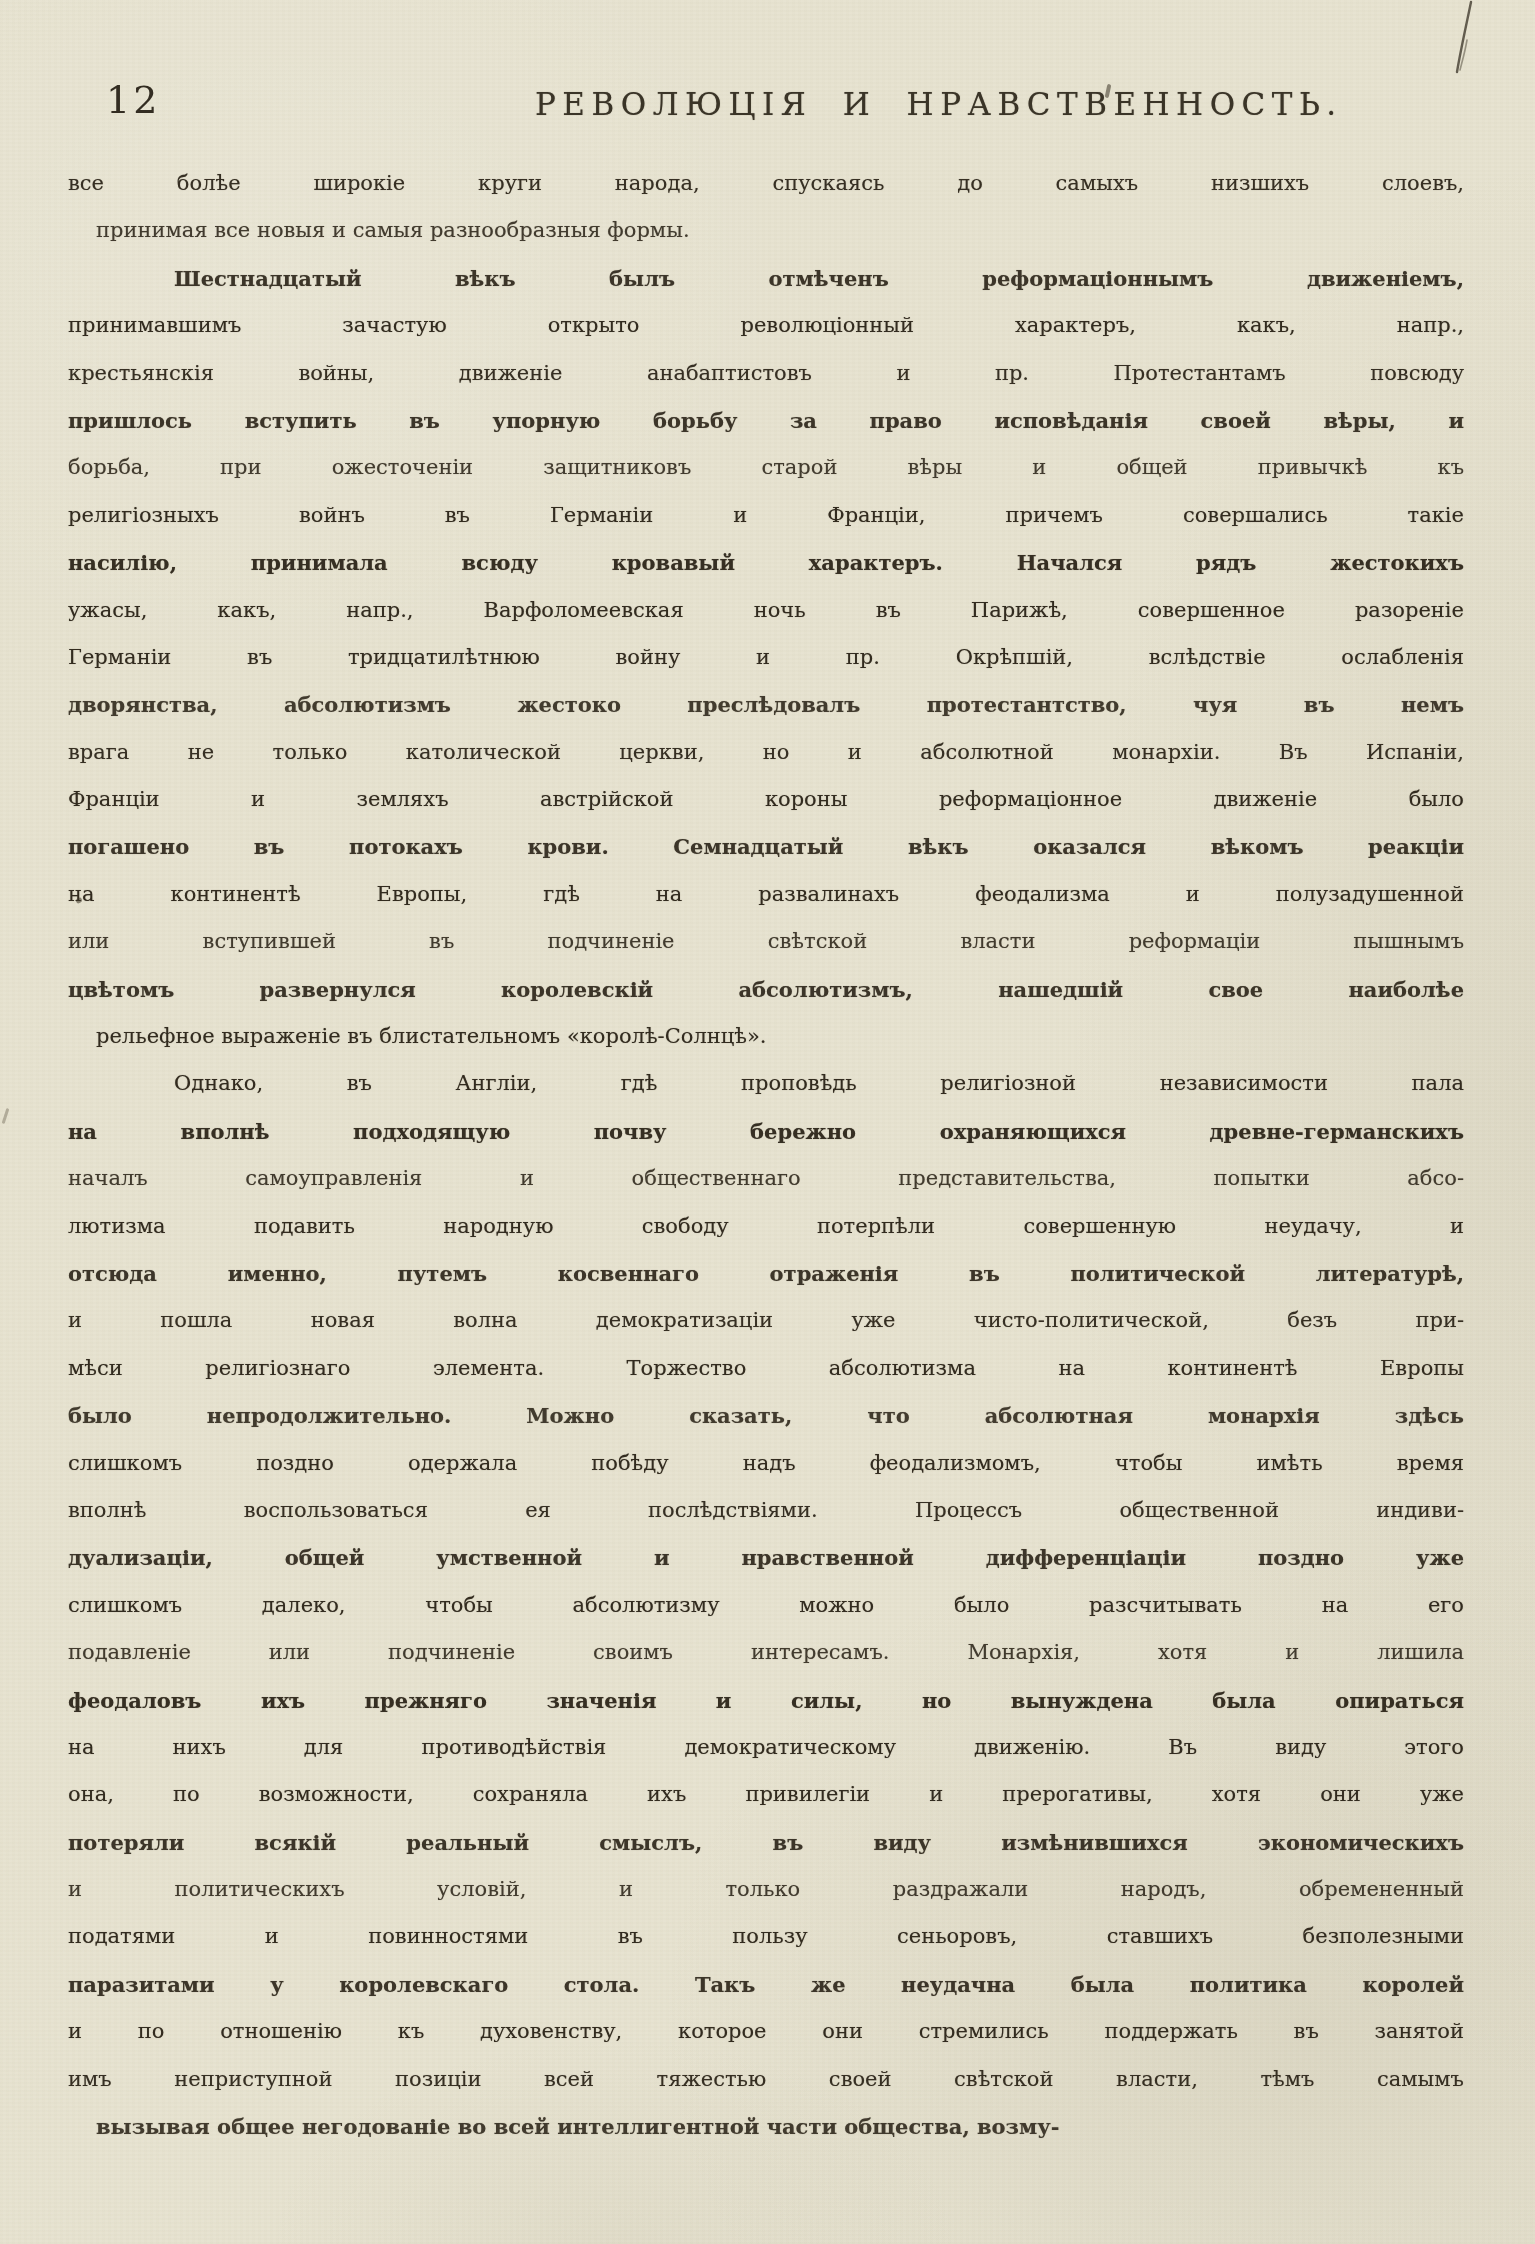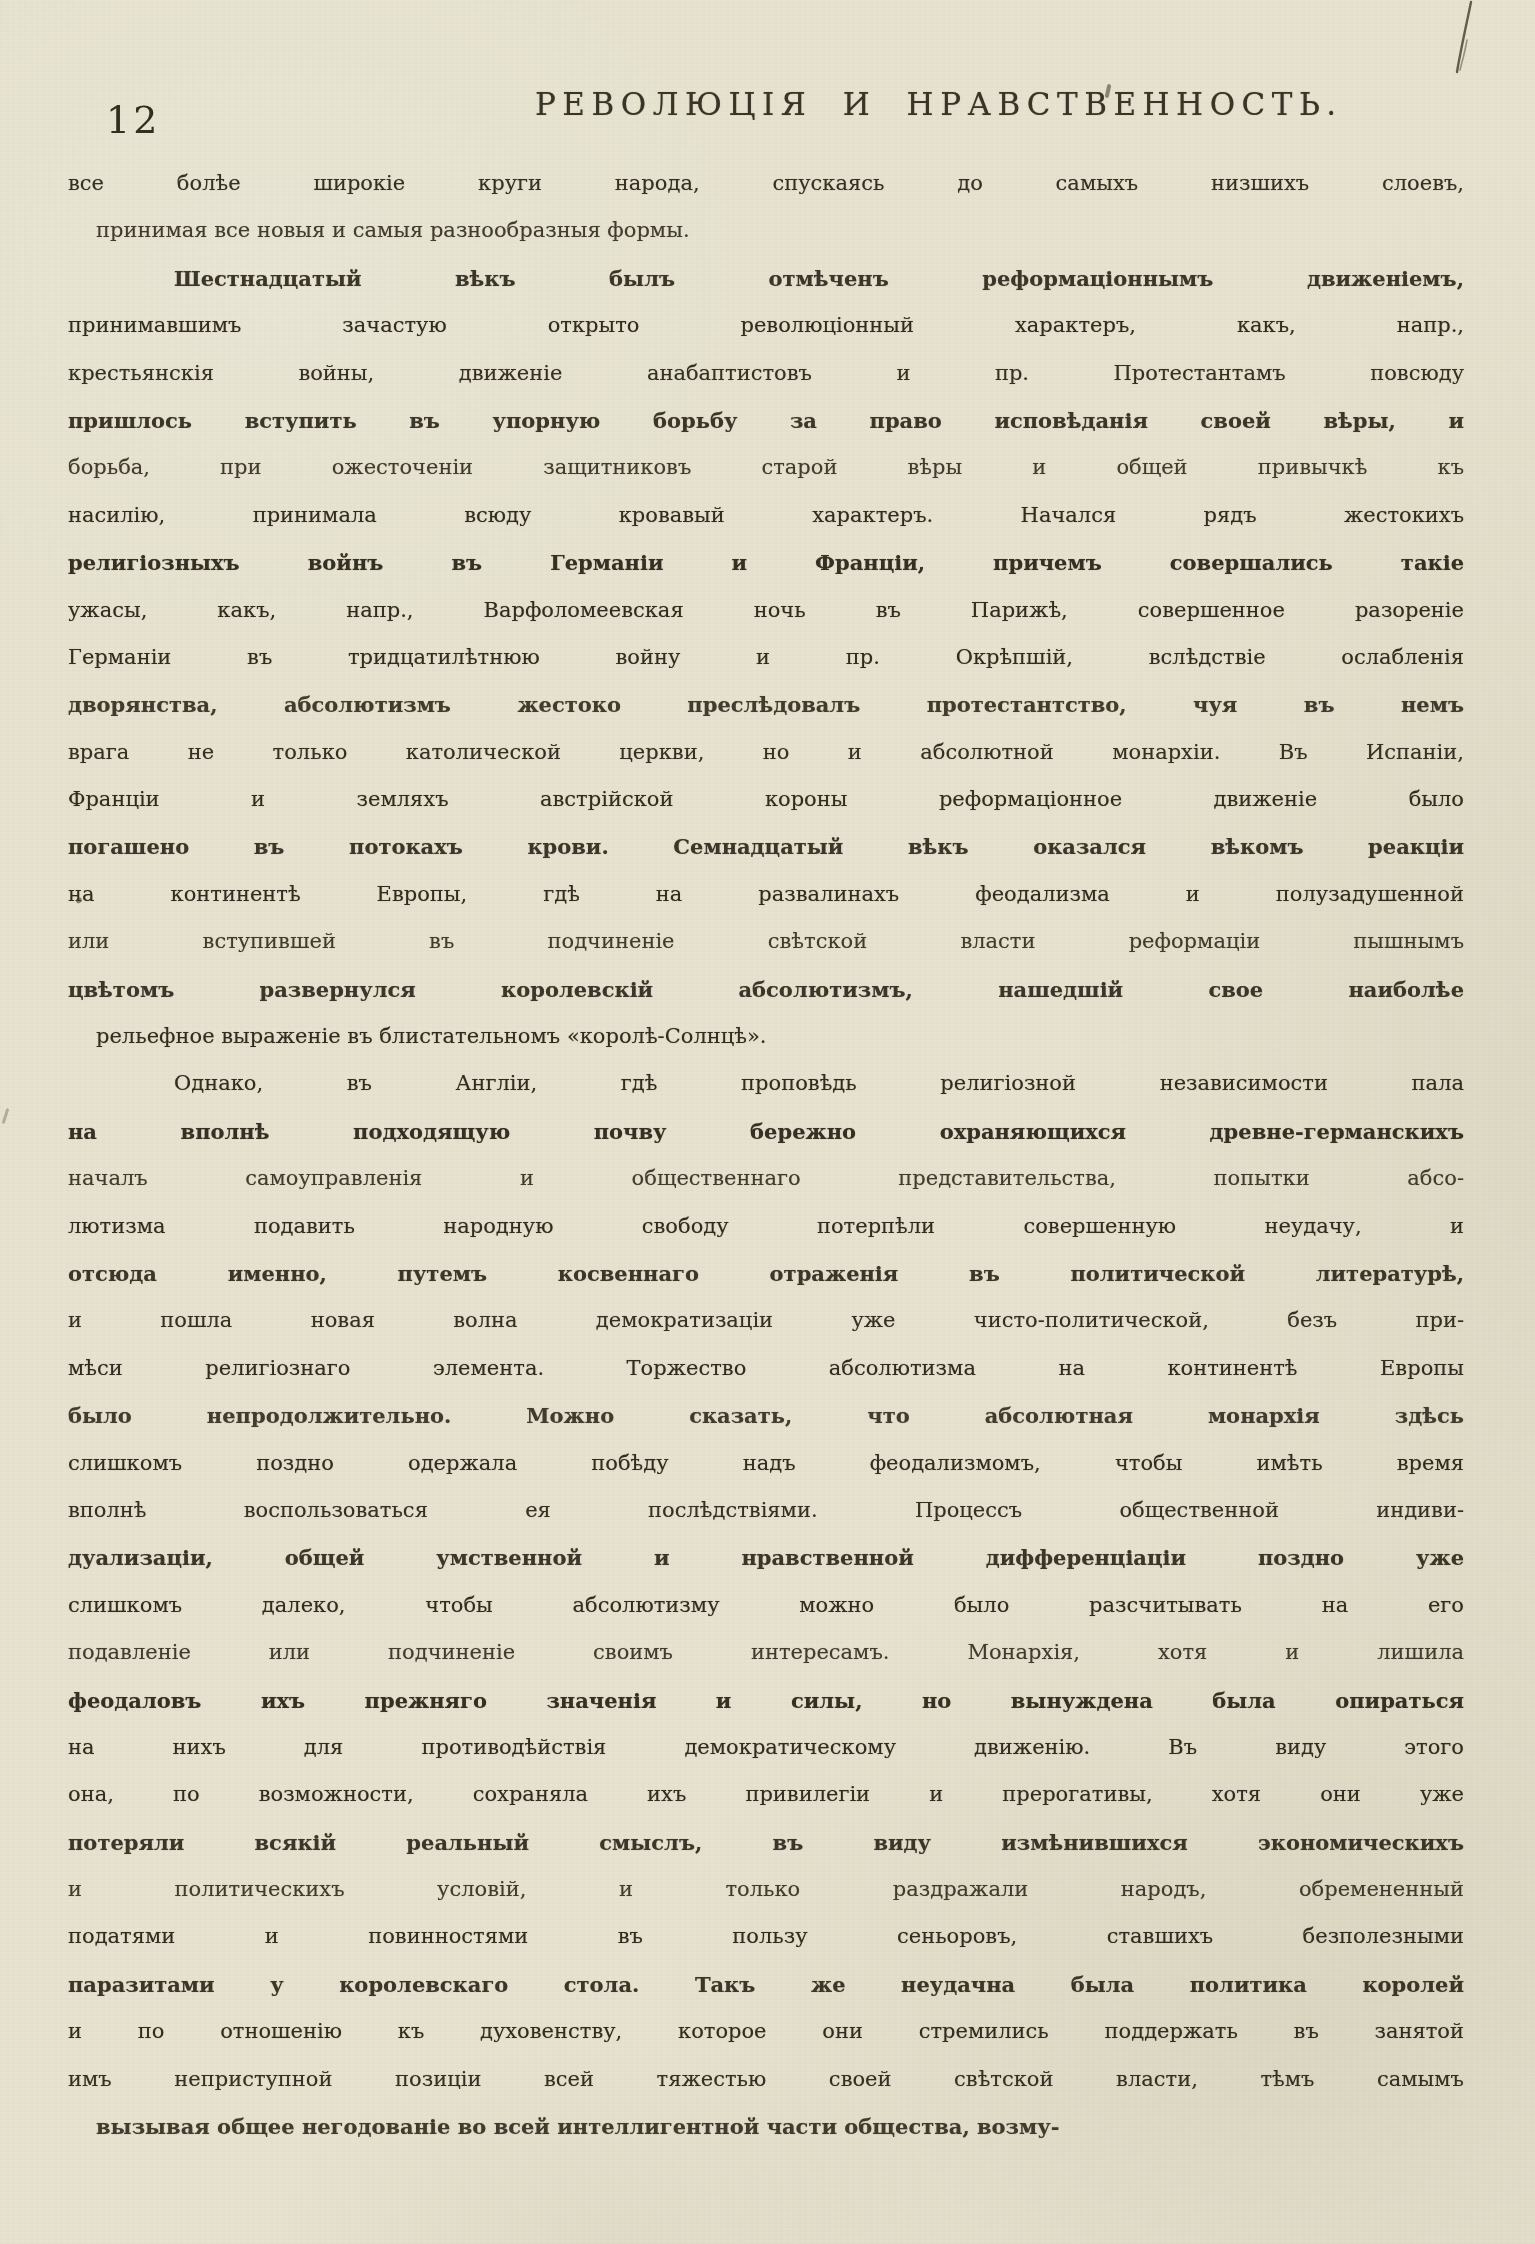--- a/index.html
+++ b/index.html
@@ -25,21 +25,20 @@
   }
 
   
   .page-number {
     position: absolute;
     left: 106px;
     top: 78px;
     font-size: 38px;
     letter-spacing: 3px;
     color: #332d22;
-    margin-top: 20px;
   }
   .running-header {
     position: absolute;
     left: 535px;
     top: 86px;
     font-size: 31px;
     letter-spacing: 6.5px;
     word-spacing: 14px;
     color: #3a3427;
     text-shadow: 0 0 1px rgba(58,52,39,0.45);
@@ -126,22 +125,22 @@
   </svg>
 
   <div class="body-text">
       <div class="line">все болѣе широкіе круги народа, спускаясь до самыхъ низшихъ слоевъ,</div>
       <div class="line end">принимая все новыя и самыя разнообразныя формы.</div>
       <div class="line indent">Шестнадцатый вѣкъ былъ отмѣченъ реформаціоннымъ движеніемъ,</div>
       <div class="line">принимавшимъ зачастую открыто революціонный характеръ, какъ, напр.,</div>
       <div class="line">крестьянскія войны, движеніе анабаптистовъ и пр. Протестантамъ повсюду</div>
       <div class="line">пришлось вступить въ упорную борьбу за право исповѣданія своей вѣры, и</div>
       <div class="line">борьба, при ожесточеніи защитниковъ старой вѣры и общей привычкѣ къ</div>
+      <div class="line">религіозныхъ войнъ въ Германіи и Франціи, причемъ совершались такіе</div>
       <div class="line">насилію, принимала всюду кровавый характеръ. Начался рядъ жестокихъ</div>
-      <div class="line">религіозныхъ войнъ въ Германіи и Франціи, причемъ совершались такіе</div>
       <div class="line">ужасы, какъ, напр., Варфоломеевская ночь въ Парижѣ, совершенное разореніе</div>
       <div class="line">Германіи въ тридцатилѣтнюю войну и пр. Окрѣпшій, вслѣдствіе ослабленія</div>
       <div class="line">дворянства, абсолютизмъ жестоко преслѣдовалъ протестантство, чуя въ немъ</div>
       <div class="line">врага не только католической церкви, но и абсолютной монархіи. Въ Испаніи,</div>
       <div class="line">Франціи и земляхъ австрійской короны реформаціонное движеніе было</div>
       <div class="line">погашено въ потокахъ крови. Семнадцатый вѣкъ оказался вѣкомъ реакціи</div>
       <div class="line">на континентѣ Европы, гдѣ на развалинахъ феодализма и полузадушенной</div>
       <div class="line">или вступившей въ подчиненіе свѣтской власти реформаціи пышнымъ</div>
       <div class="line">цвѣтомъ развернулся королевскій абсолютизмъ, нашедшій свое наиболѣе</div>
       <div class="line end">рельефное выраженіе въ блистательномъ «королѣ-Солнцѣ».</div>

